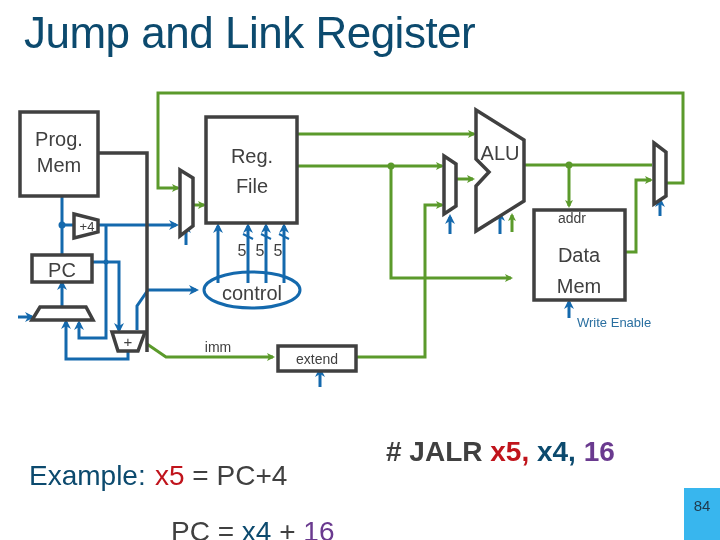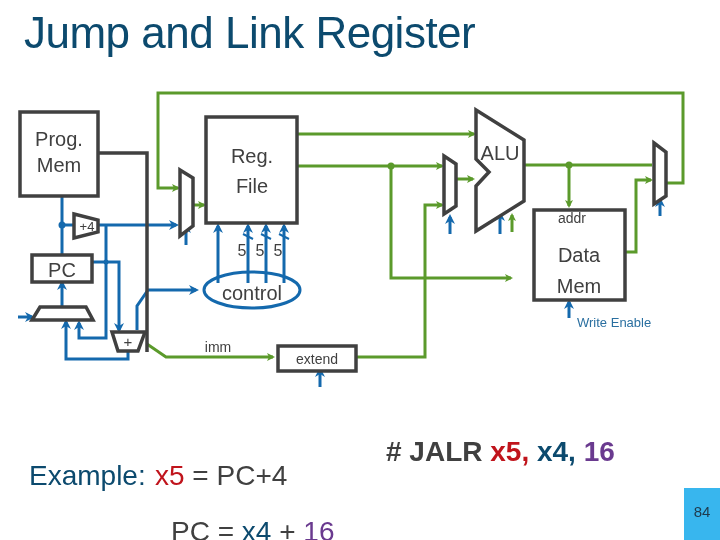--- a/index.html
+++ b/index.html
@@ -5,21 +5,21 @@
     html, body { margin: 0; padding: 0; background: #ffffff; }
     body { width: 720px; height: 540px; position: relative; overflow: hidden; font-family: "Liberation Sans", sans-serif; }
     .title { position: absolute; left: 24px; top: 8px; font-size: 44px; color: #0c4a6e; letter-spacing: -0.5px; }
     svg.diagram { position: absolute; left: 0; top: 0; }
     .lbl { font-family: "Liberation Sans", sans-serif; fill: #404040; }
     .ex { position: absolute; font-size: 28px; color: #404040; white-space: pre; }
     .yellow { color: #0c4a6e; }
     .red { color: #c0141c; }
     .purple { color: #6a3a8f; }
     .pagebox { position: absolute; left: 684px; top: 488px; width: 36px; height: 52px; background: #38b6ee; }
-    .pagenum { position: absolute; left: 0; right: 0; bottom: 20px; text-align: center; font-size: 15px; color: #1f3a4d; }
+    .pagenum { position: absolute; left: 0; right: 0; bottom: 26px; text-align: center; font-size: 15px; color: #1f3a4d; }
   </style>
 </head>
 <body>
 
 <div class="title">Jump and Link Register</div>
 
 <svg class="diagram" width="720" height="540" viewBox="0 0 720 540">
   <defs>
     <marker id="ag" markerWidth="8" markerHeight="8" refX="6" refY="4" orient="auto" markerUnits="userSpaceOnUse">
       <path d="M0,0 L8,4 L0,8 L2,4 Z" fill="#5b9a2b"></path>

